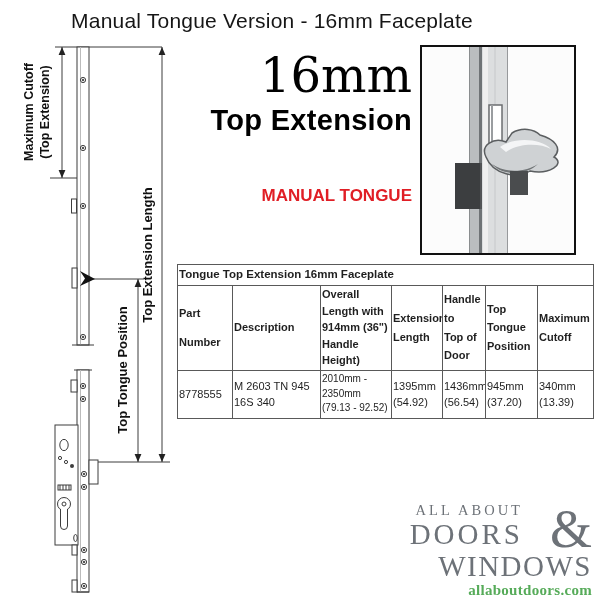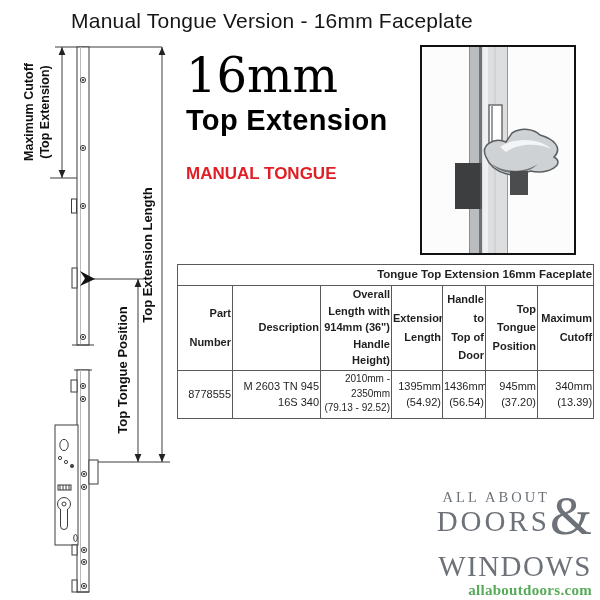--- a/index.html
+++ b/index.html
@@ -9,55 +9,55 @@
   }
   
   .doc-title{
     position:absolute; top:9px; left:0; width:544px; text-align:center;
     font-size:21px; font-weight:400; color:#161616; letter-spacing:0.2px;
   }
   
   .diagram{ position:absolute; left:0; top:40px; }
   .diagram text{ font-family:"Liberation Sans",sans-serif; fill:#111; }
   
-  .hero{ position:absolute; left:186px; top:50px; width:220px; text-align:left; }
+  .hero{ position:absolute; left:192px; top:50px; width:220px; text-align:right; }
   .hero-size{ font-family:"DejaVu Serif","Liberation Serif",serif; font-size:48px; line-height:1.05; color:#000; }
   .hero-name{ font-size:29px; font-weight:bold; color:#000; margin-top:4px; letter-spacing:0.3px; }
-  .hero-variant{ margin-top:26px; color:#e01e25; font-weight:bold; font-size:17px; line-height:1.35; }
+  .hero-variant{ margin-top:48px; color:#e01e25; font-weight:bold; font-size:17px; line-height:1.35; }
   
   .photo{
     position:absolute; left:420px; top:45px; width:152px; height:206px;
     border:2px solid #111; background:#fdfdfd;
   }
   
   .spec-table{
     position:absolute; left:177px; top:264px; width:416px;
     border-collapse:collapse; table-layout:fixed; color:#1f1f1f;
   }
   .spec-table th,.spec-table td{
-    border:1px solid #595959; text-align:right; vertical-align:middle;
+    border:1px solid #595959; text-align:left; vertical-align:middle;
     padding:0 1px; white-space:pre-line; overflow:hidden;
   }
   .spec-table .t-title{ height:16px; font-size:11.5px; font-weight:bold; white-space:normal; }
   .spec-table thead th{ height:84px; font-size:11px; font-weight:bold; line-height:1.7; }
   .spec-table thead th.c1{ line-height:2.6; }
   .spec-table thead th.c3{ line-height:1.5; }
   .spec-table tbody td{ height:47px; font-size:11px; font-weight:400; line-height:1.5; }
   .spec-table tbody td.c3{ font-size:10px; line-height:1.45;margin-left:8px; }
   
   .logo{
     position:absolute; right:8px; bottom:2px; width:220px; text-align:right;
     font-family:"Liberation Serif", serif; color:#6d7278; line-height:1;
   }
-  .logo-row{ display:flex; justify-content:flex-end; align-items:flex-end; }
+  .logo-row{ display:flex; justify-content:flex-end; align-items:flex-end;gap:27px; }
   .lg-left{ text-align:right; }
   .lg-allabout{ font-size:14.5px; letter-spacing:3px; margin-bottom:3px; }
   .lg-doors{ font-size:29px; letter-spacing:3px; }
   .lg-amp{ font-size:54px; line-height:0.72; margin-left:0px; }
-  .lg-windows{ font-size:29px; letter-spacing:1.5px; margin-top:16px; }
+  .lg-windows{ font-size:29px; letter-spacing:1.5px; margin-top:3px; }
   .lg-url{ font-size:15px; font-weight:bold; color:#56ab59; margin-top:2px; letter-spacing:0.3px; }
 </style>
 </head>
 <body>
 
 <div class="page">
 
   <div class="doc-title">Manual Tongue Version - 16mm Faceplate</div>
 
   <svg class="diagram" width="180" height="560" viewBox="0 0 180 560">

